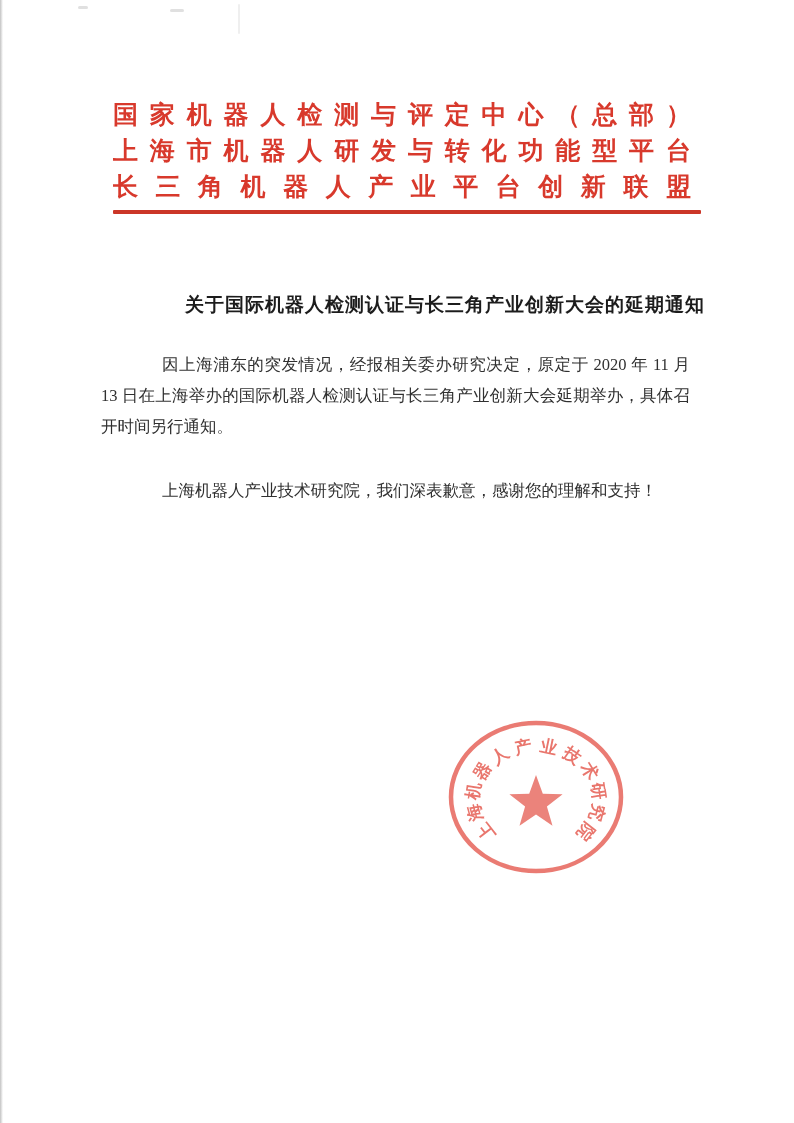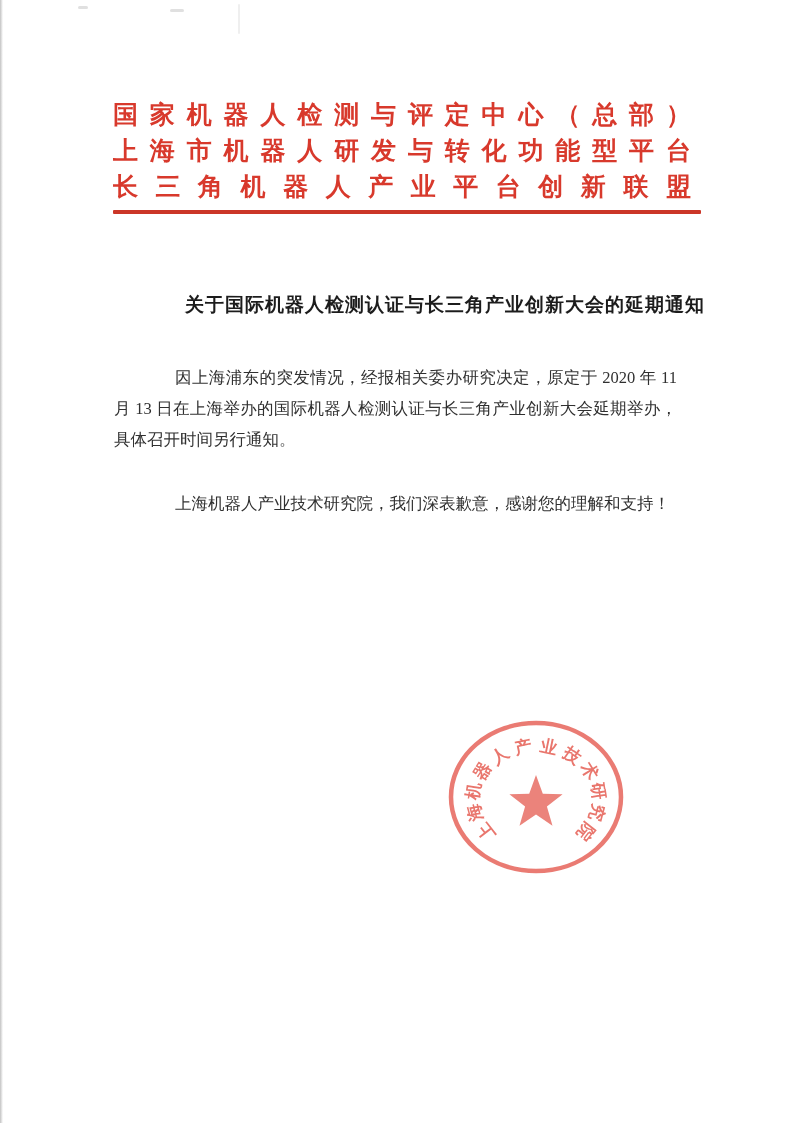--- a/index.html
+++ b/index.html
@@ -50,21 +50,21 @@
     padding-left:48px;
   }
 
   
   .body-block{
     position:absolute;left:97px;top:345px;width:597px;
     font-size:16.5px;line-height:31px;
     text-align:justify;
     color:#303030;
   }
-  .body-block p{margin:17px;text-indent:61px;}
+  .body-block p{margin:4px;text-indent:61px;}
   .body-block p + p{margin-top:33px;}
 
   
   .signature{
     position:absolute;right:104px;top:750px;width:420px;
     text-align:right;
     font-size:16.5px;line-height:31.5px;
     color:#303030;
   }
   .sig-date{padding-right:14px;letter-spacing:.5px;}

